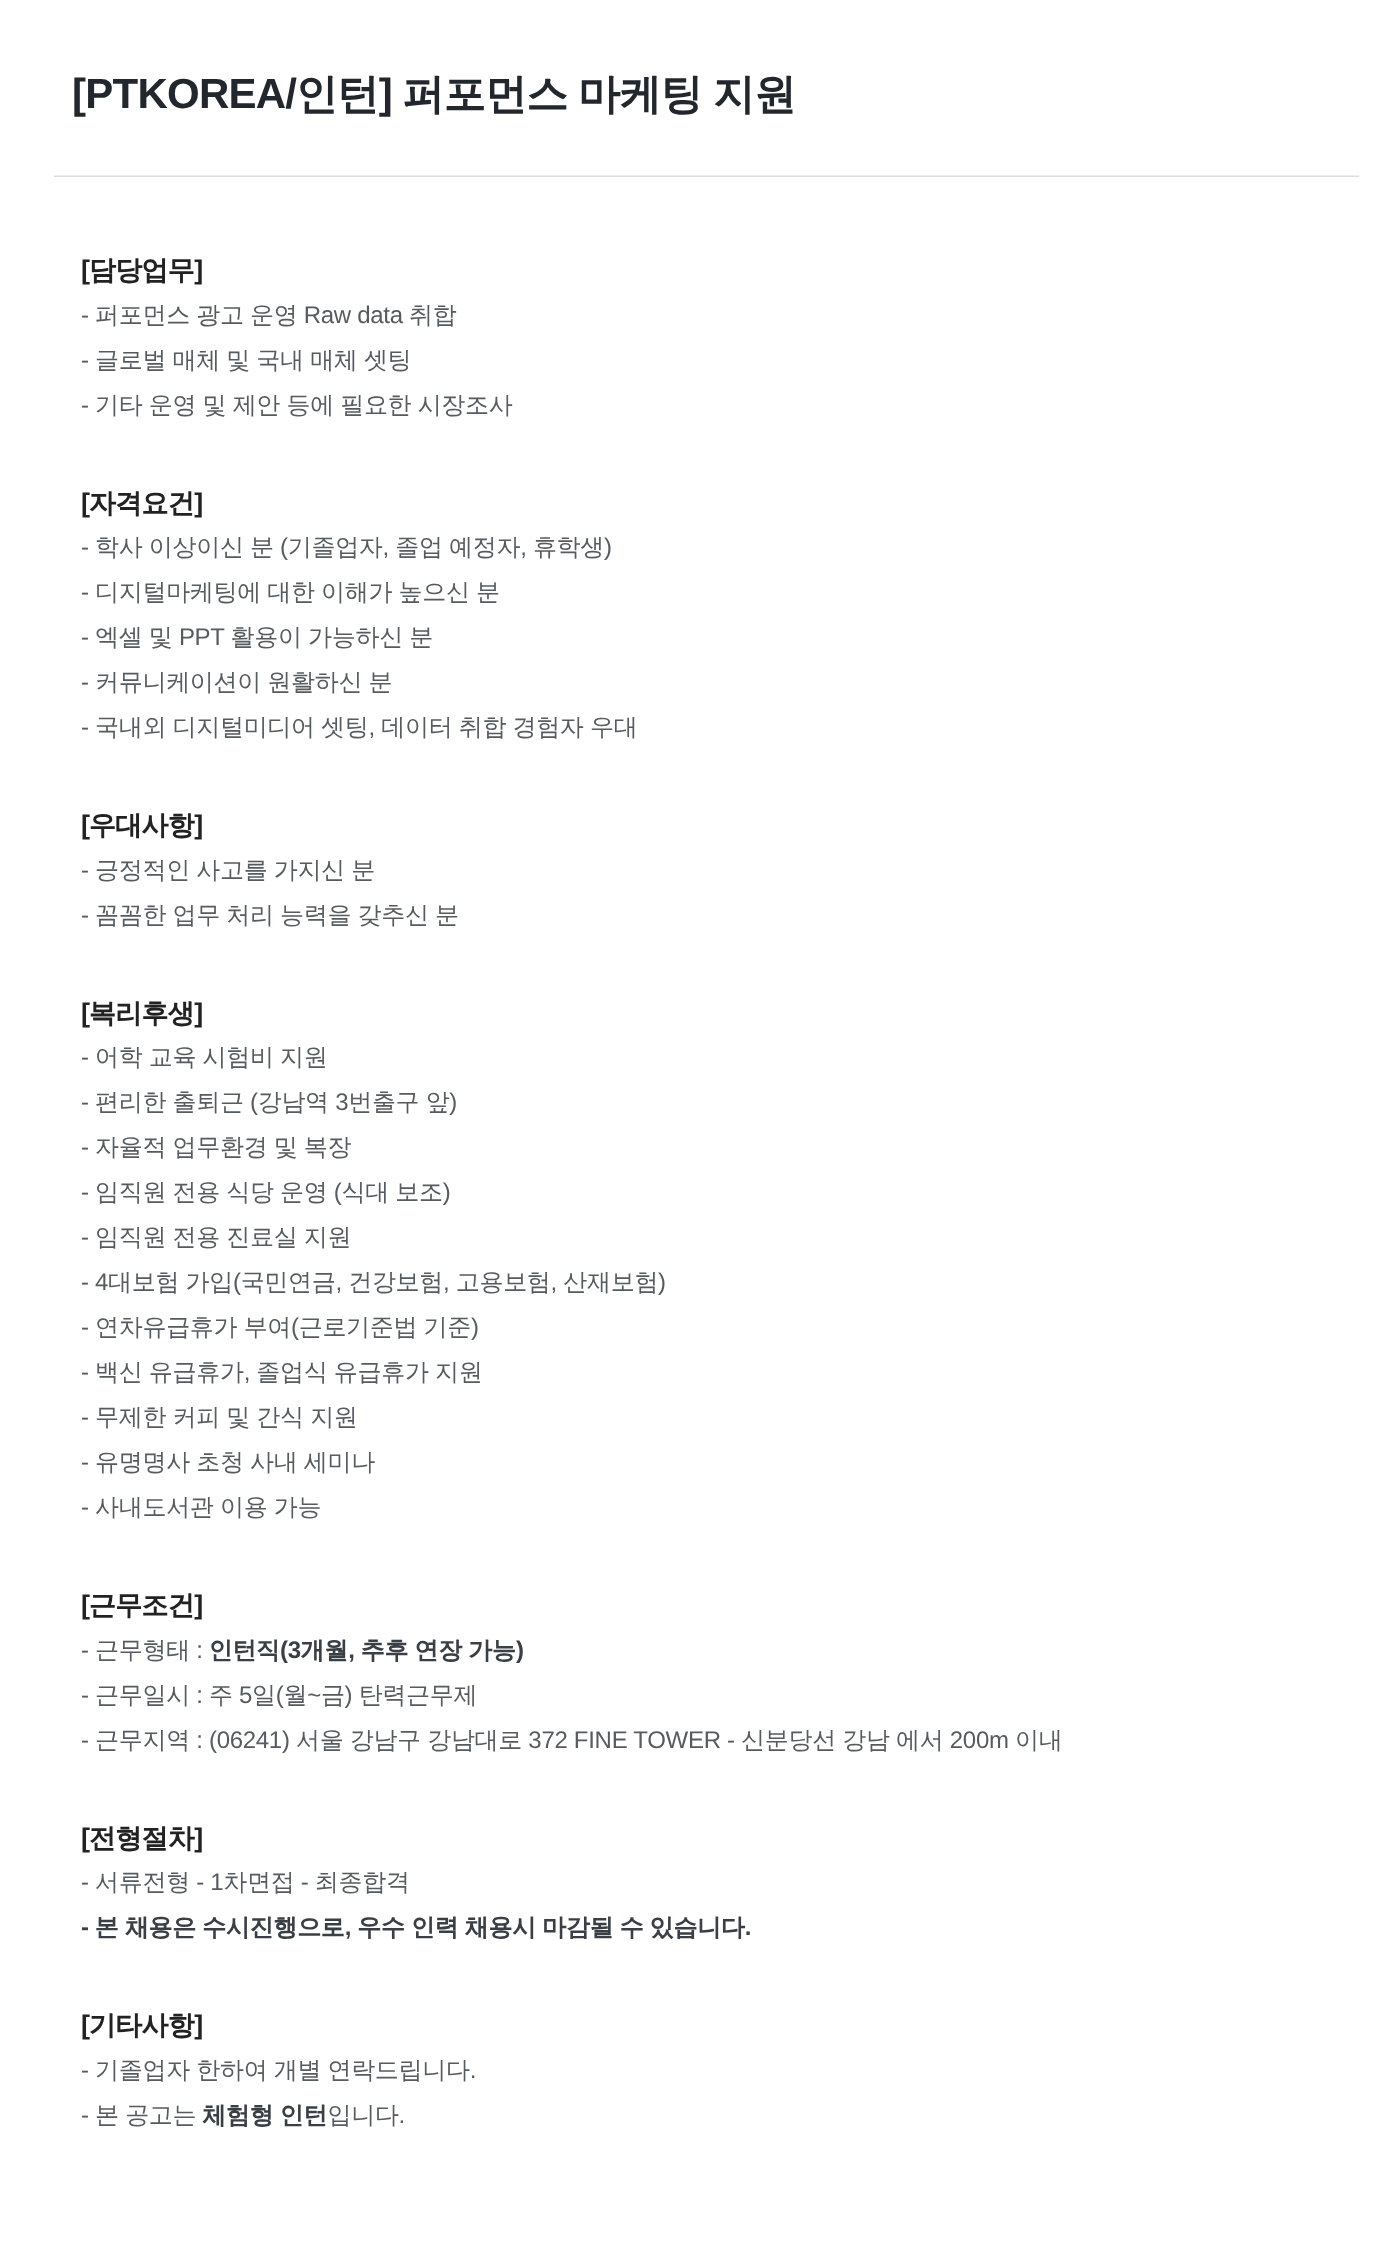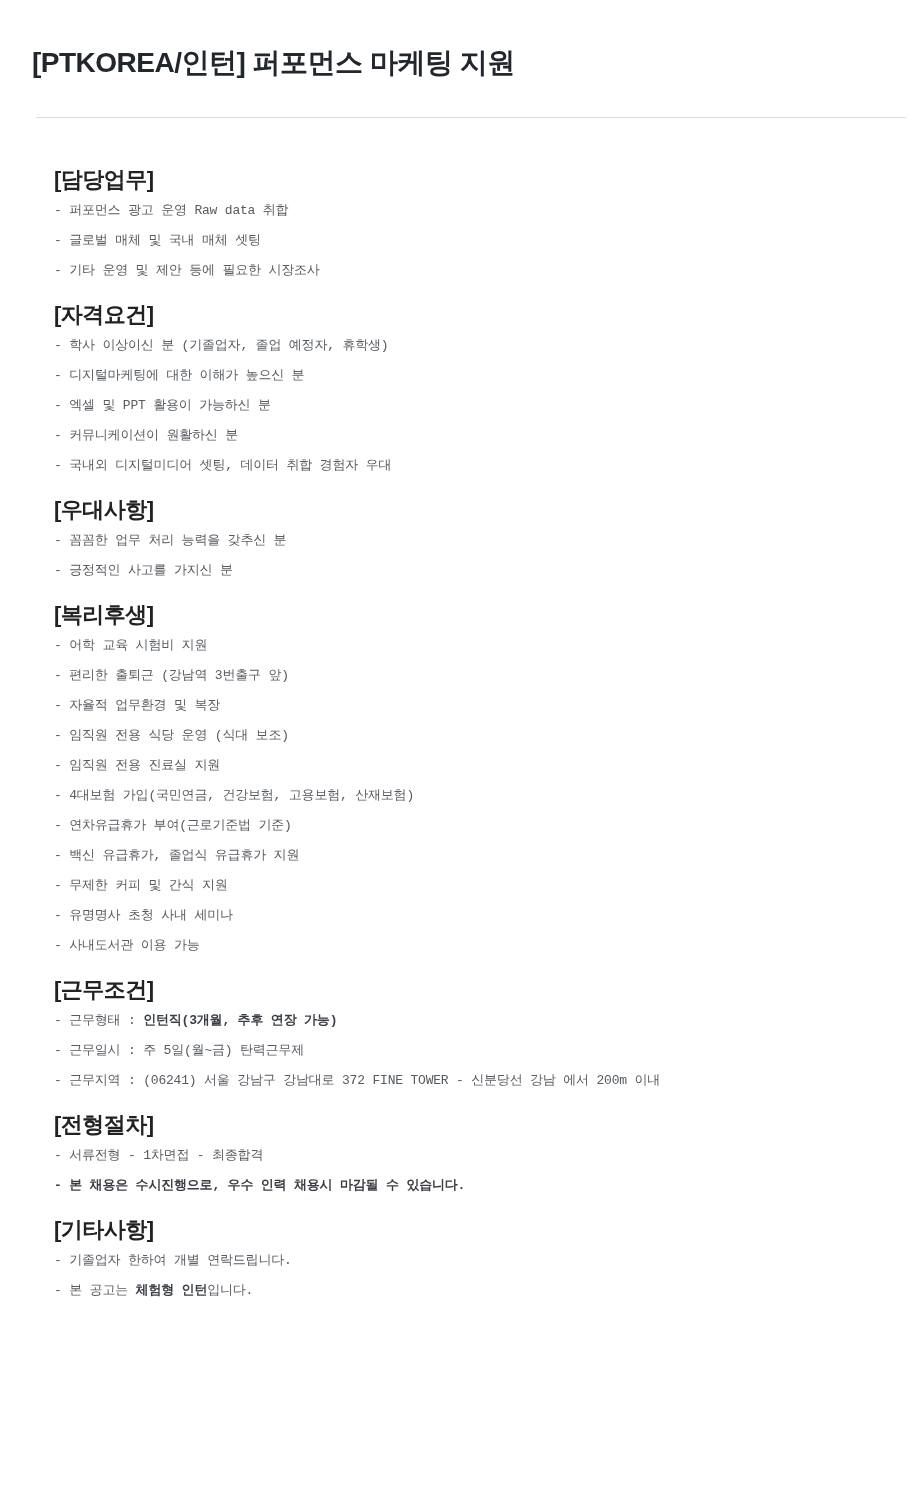--- a/index.html
+++ b/index.html
@@ -17,60 +17,59 @@
     padding: 0;
     background: var(--c-bg);
   }
   body {
     width: 918px;
     min-height: 1500px;
     font-family: "Liberation Sans", "DejaVu Sans", sans-serif;
     -webkit-font-smoothing: antialiased;
   }
   .page-title {
-    margin: 46px 36px 0 32px;
+    margin: 46px 36px 0 48px;
     font-size: 28px;
     line-height: 34px;
     font-weight: 700;
     color: var(--c-title);
     letter-spacing: -0.5px;
   }
   .title-divider {
     border: none;
     border-top: 1px solid var(--c-divider);
     margin: 37px 12px 0 36px;
     height: 0;
   }
   .content {
     margin: 0 40px 0 54px;
     padding-bottom: 20px;
   }
   .job-section {
-    margin-top: 18px;
+    margin-top: 38px;
   }
   .job-section:first-child {
     margin-top: 51px;
   }
   .section-heading {
     margin: 0 0 5px 0;
-    font-size: 22px;
+    font-size: 18px;
     line-height: 22px;
     font-weight: 700;
     color: var(--c-heading);
     letter-spacing: -0.5px;
   }
   .list-item {
     margin: 0;
-    font-size: 13px;
+    font-size: 16px;
     line-height: 30px;
     font-weight: 400;
     color: var(--c-body);
     letter-spacing: -0.2px;
     white-space: nowrap;
-    font-family: Liberation Mono, monospace;
   }
   .list-item .em {
     font-weight: 700;
     color: var(--c-em);
   }
 </style>
 </head>
 <body>
 
 <main>
@@ -86,22 +85,22 @@
       <section class="job-section">
         <h2 class="section-heading">[자격요건]</h2>
         <p class="list-item"><span class="plain">- 학사 이상이신 분 (기졸업자, 졸업 예정자, 휴학생)</span></p>
         <p class="list-item"><span class="plain">- 디지털마케팅에 대한 이해가 높으신 분</span></p>
         <p class="list-item"><span class="plain">- 엑셀 및 PPT 활용이 가능하신 분</span></p>
         <p class="list-item"><span class="plain">- 커뮤니케이션이 원활하신 분</span></p>
         <p class="list-item"><span class="plain">- 국내외 디지털미디어 셋팅, 데이터 취합 경험자 우대</span></p>
       </section>
       <section class="job-section">
         <h2 class="section-heading">[우대사항]</h2>
+        <p class="list-item"><span class="plain">- 긍정적인 사고를 가지신 분</span></p>
         <p class="list-item"><span class="plain">- 꼼꼼한 업무 처리 능력을 갖추신 분</span></p>
-        <p class="list-item"><span class="plain">- 긍정적인 사고를 가지신 분</span></p>
       </section>
       <section class="job-section">
         <h2 class="section-heading">[복리후생]</h2>
         <p class="list-item"><span class="plain">- 어학 교육 시험비 지원</span></p>
         <p class="list-item"><span class="plain">- 편리한 출퇴근 (강남역 3번출구 앞)</span></p>
         <p class="list-item"><span class="plain">- 자율적 업무환경 및 복장</span></p>
         <p class="list-item"><span class="plain">- 임직원 전용 식당 운영 (식대 보조)</span></p>
         <p class="list-item"><span class="plain">- 임직원 전용 진료실 지원</span></p>
         <p class="list-item"><span class="plain">- 4대보험 가입(국민연금, 건강보험, 고용보험, 산재보험)</span></p>
         <p class="list-item"><span class="plain">- 연차유급휴가 부여(근로기준법 기준)</span></p>

